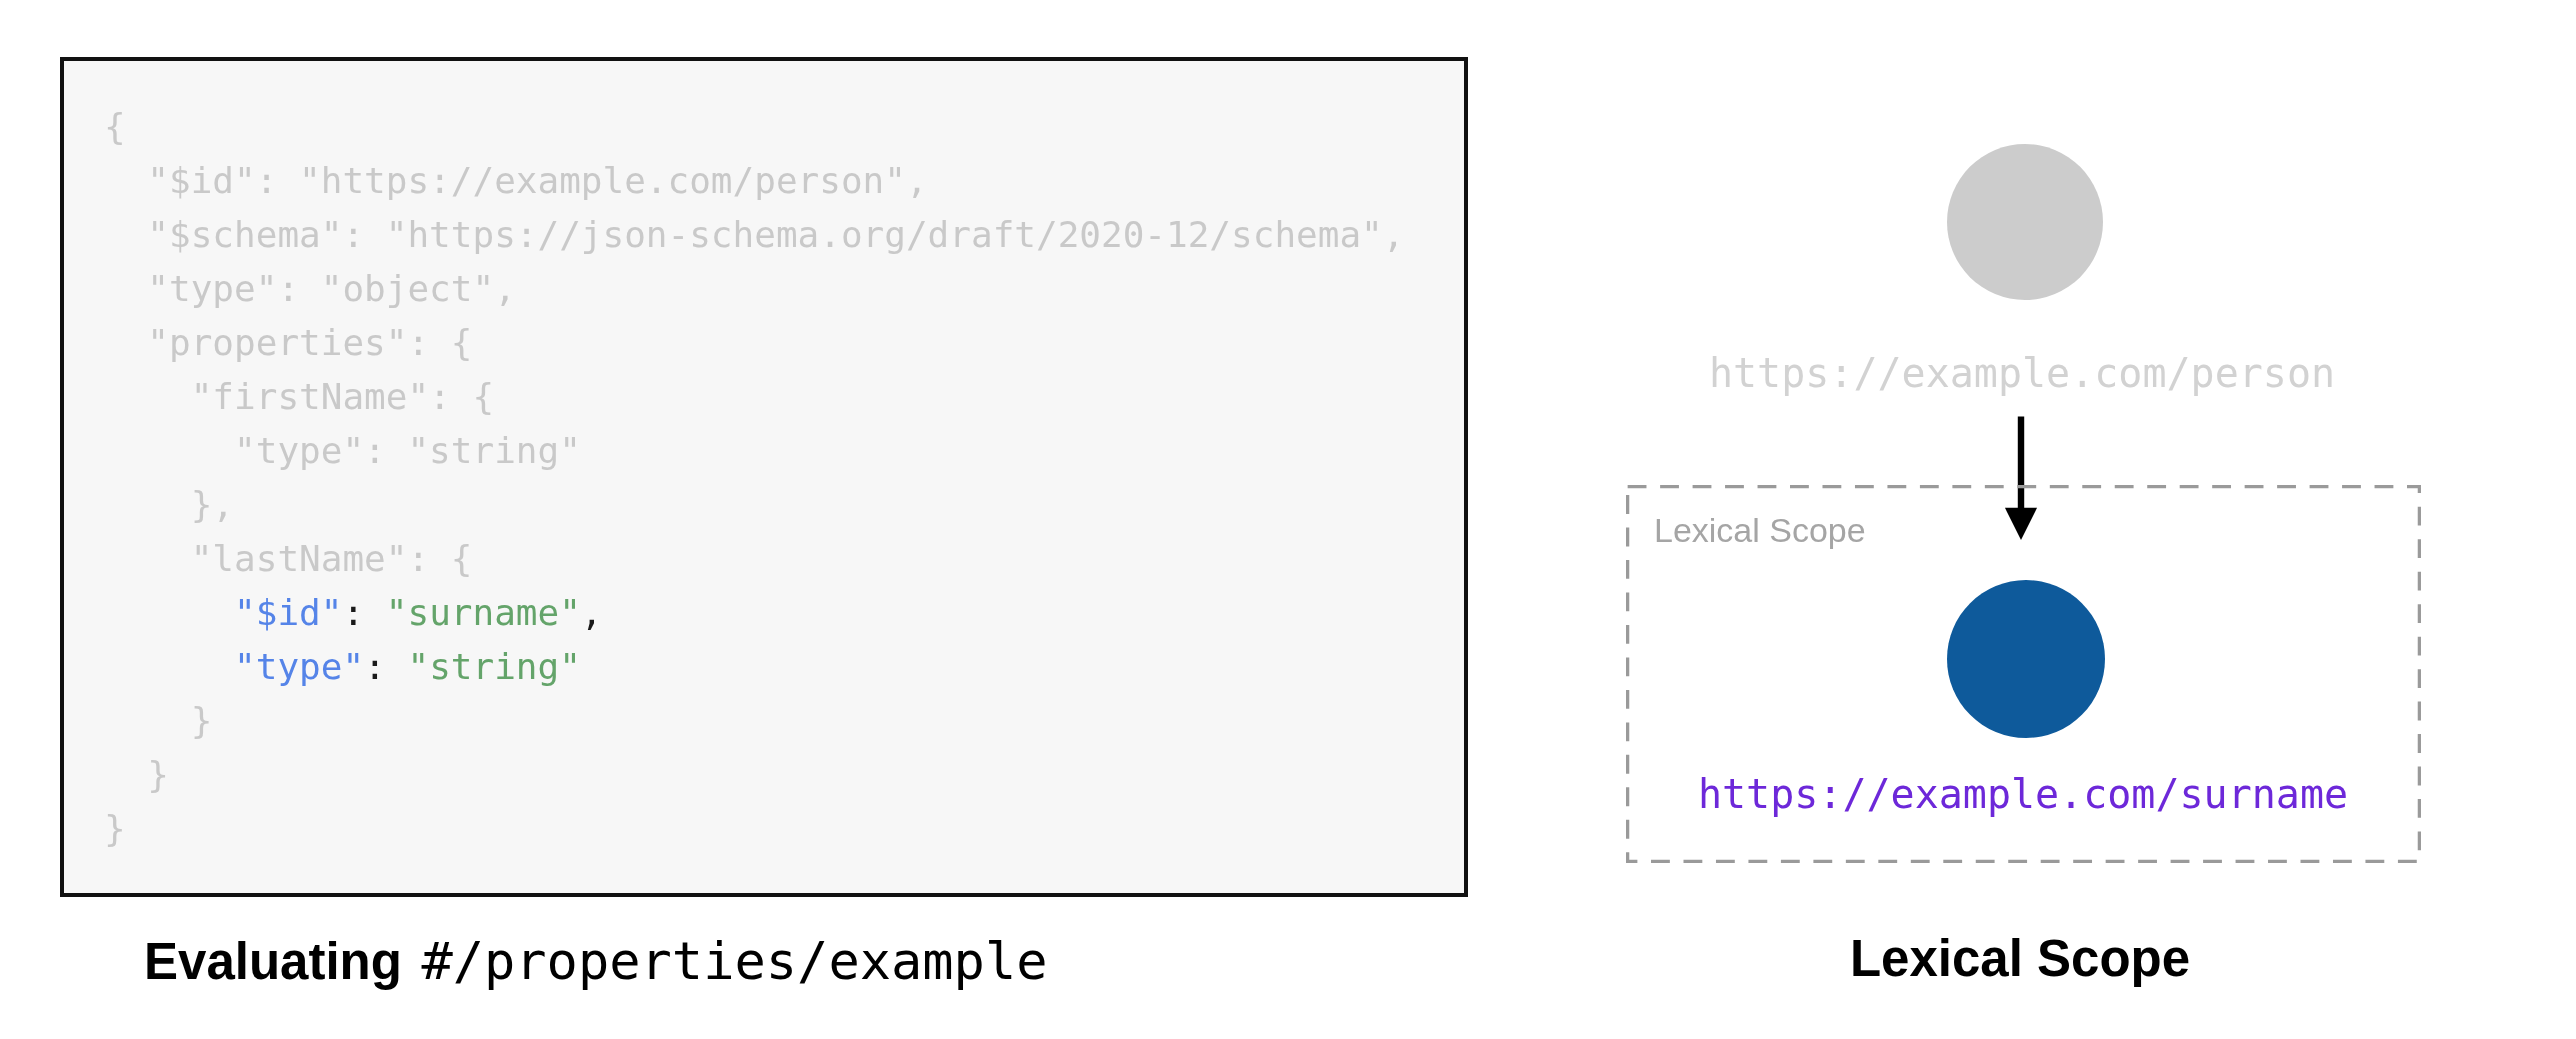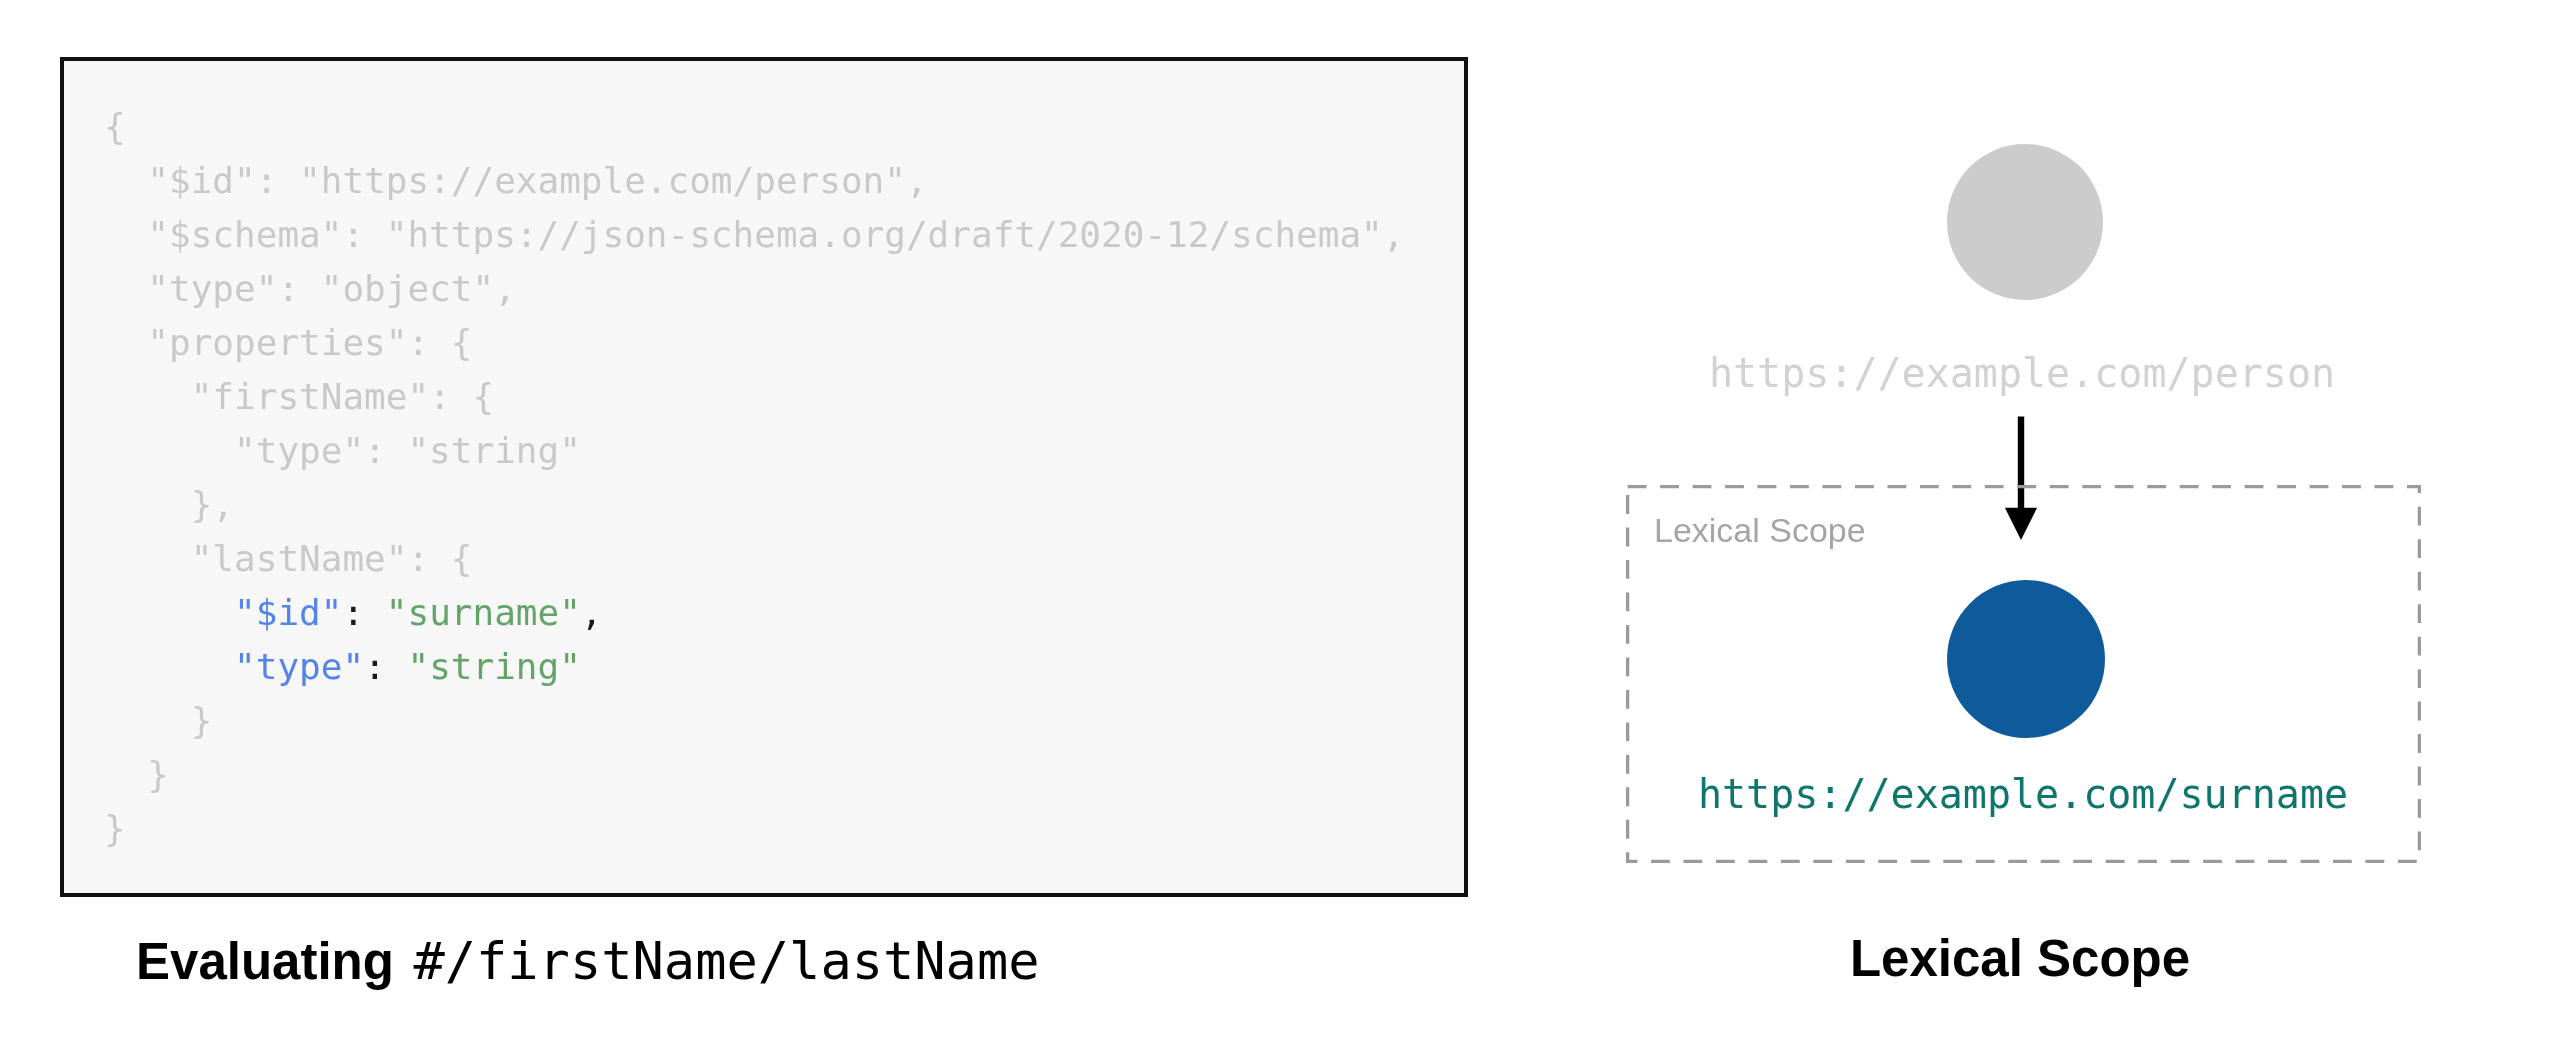--- a/index.html
+++ b/index.html
@@ -25,21 +25,21 @@
     font-size:36px;line-height:54px;
   }
   .ln{white-space:pre;}
   .dim{color:#c9c9c9;}
   .tok-key{color:#5584e8;}
   .tok-str{color:#64a46a;}
   .tok-punct{color:#1a1a1a;}
 
   
   .caption-left{
-    position:absolute;left:136px;top:931px;
+    position:absolute;left:144px;top:931px;
     display:flex;align-items:center;
     color:#000000;
   }
   .caption-left .bold{
     font-family:"Liberation Sans", sans-serif;
     font-weight:bold;font-size:51px;
   }
   .caption-left .mono{
     font-family:"DejaVu Sans Mono", monospace;
     font-size:52px;margin-left:19.5px;
@@ -56,21 +56,21 @@
   .node-child{
     left:1947px;top:580px;width:158px;height:158px;
     background:#0e5a9b;
   }
   .uri-label{
     position:absolute;transform:translateX(-50%);
     font-family:"DejaVu Sans Mono", monospace;
     font-size:40px;line-height:43px;white-space:pre;
   }
   .uri-parent{left:2022px;top:352px;color:#d2d2d2;}
-  .uri-child{left:2023px;top:773px;color:#0f766e;}
+  .uri-child{left:2023px;top:773px;color:#6d28d9;}
 
   .arrow-svg{position:absolute;left:2003px;top:416px;}
   .scope-rect-svg{position:absolute;left:1626px;top:485px;}
 
   .scope-label{
     position:absolute;left:1654px;top:511px;
     font-family:"Liberation Sans", sans-serif;
     font-size:34px;color:#a5a5a5;white-space:pre;
   }
 
@@ -101,21 +101,21 @@
       <div class="ln"><span>      </span><span class="tok-key">"$id"</span><span class="tok-punct">: </span><span class="tok-str">"surname"</span><span class="tok-punct">,</span></div>
       <div class="ln"><span>      </span><span class="tok-key">"type"</span><span class="tok-punct">: </span><span class="tok-str">"string"</span><span class="tok-punct"></span></div>
       <div class="ln dim">    }</div>
       <div class="ln dim">  }</div>
       <div class="ln dim">}</div>
     </div>
   </div>
 
   <div class="caption-left">
     <span class="bold">Evaluating</span>
-    <span class="mono">#/firstName/lastName</span>
+    <span class="mono">#/properties/example</span>
   </div>
 
   <div class="node node-parent"></div>
   <div class="uri-label uri-parent">https://example.com/person</div>
 
   <svg class="arrow-svg" width="36" height="127" viewBox="0 0 56 196">
     <line x1="28" y1="0" x2="28" y2="146" stroke="#000000" stroke-width="10"></line>
     <polygon points="3,142 53,142 28,192" fill="#000000"></polygon>
   </svg>
 

